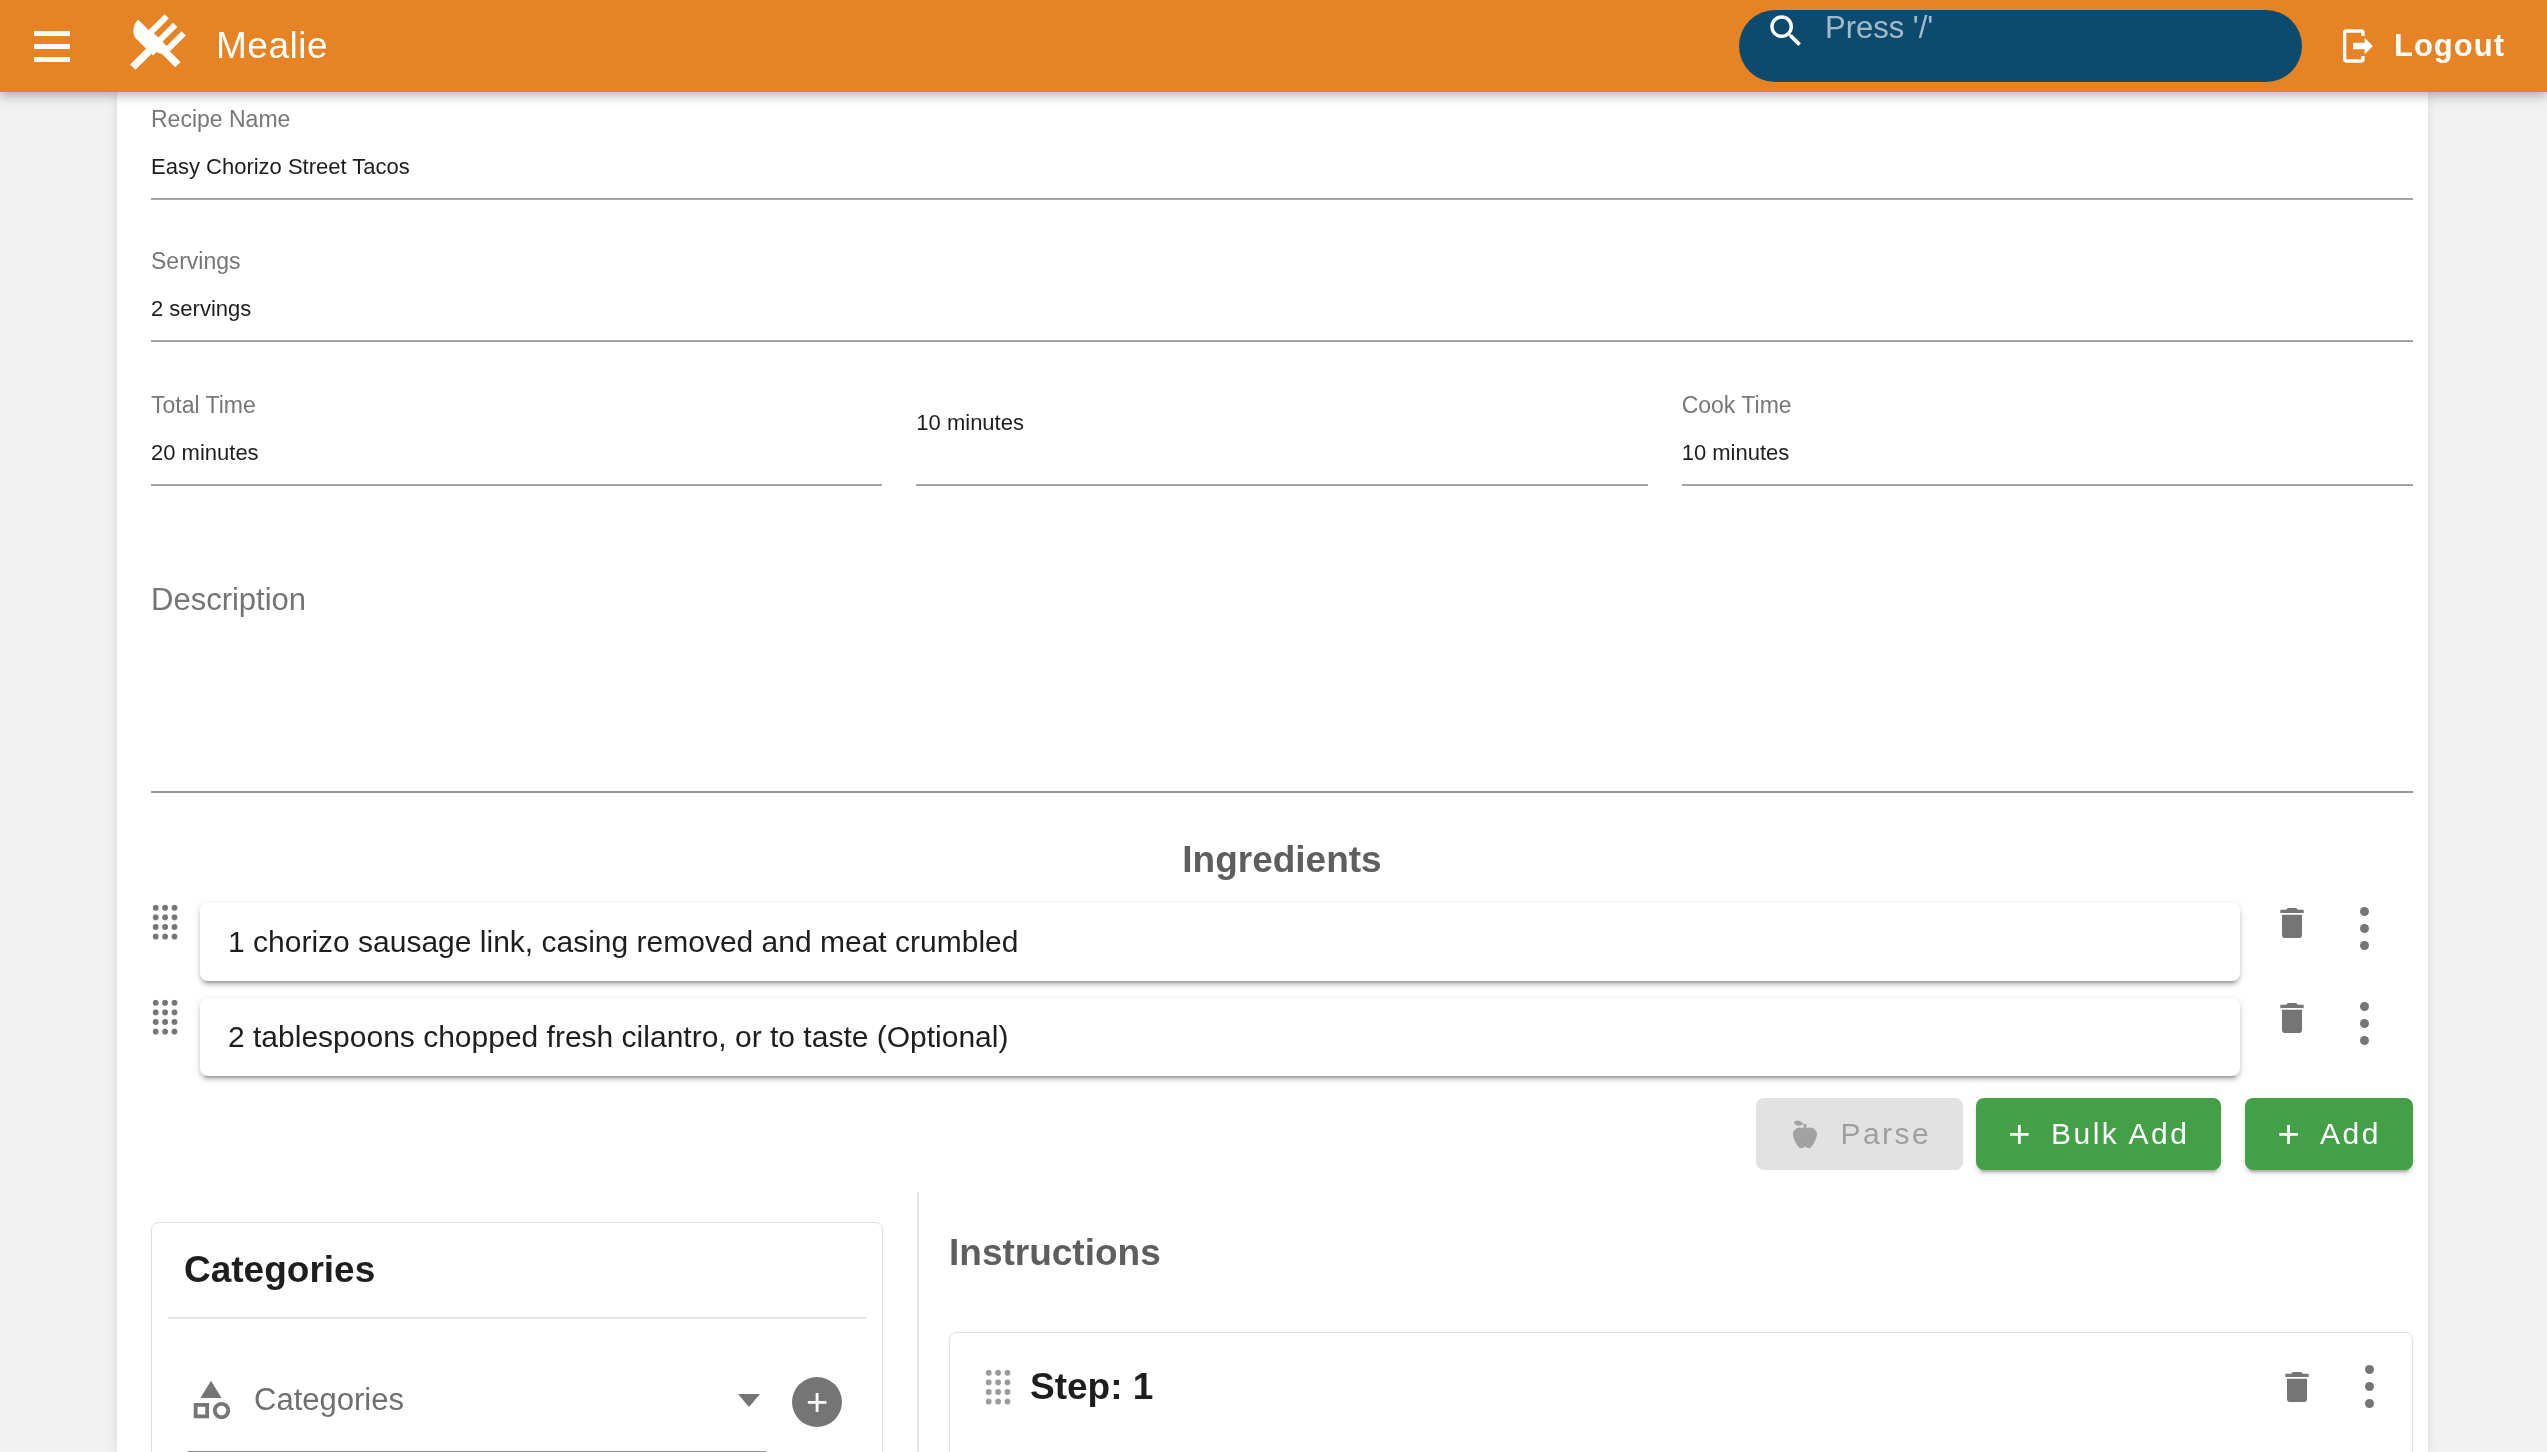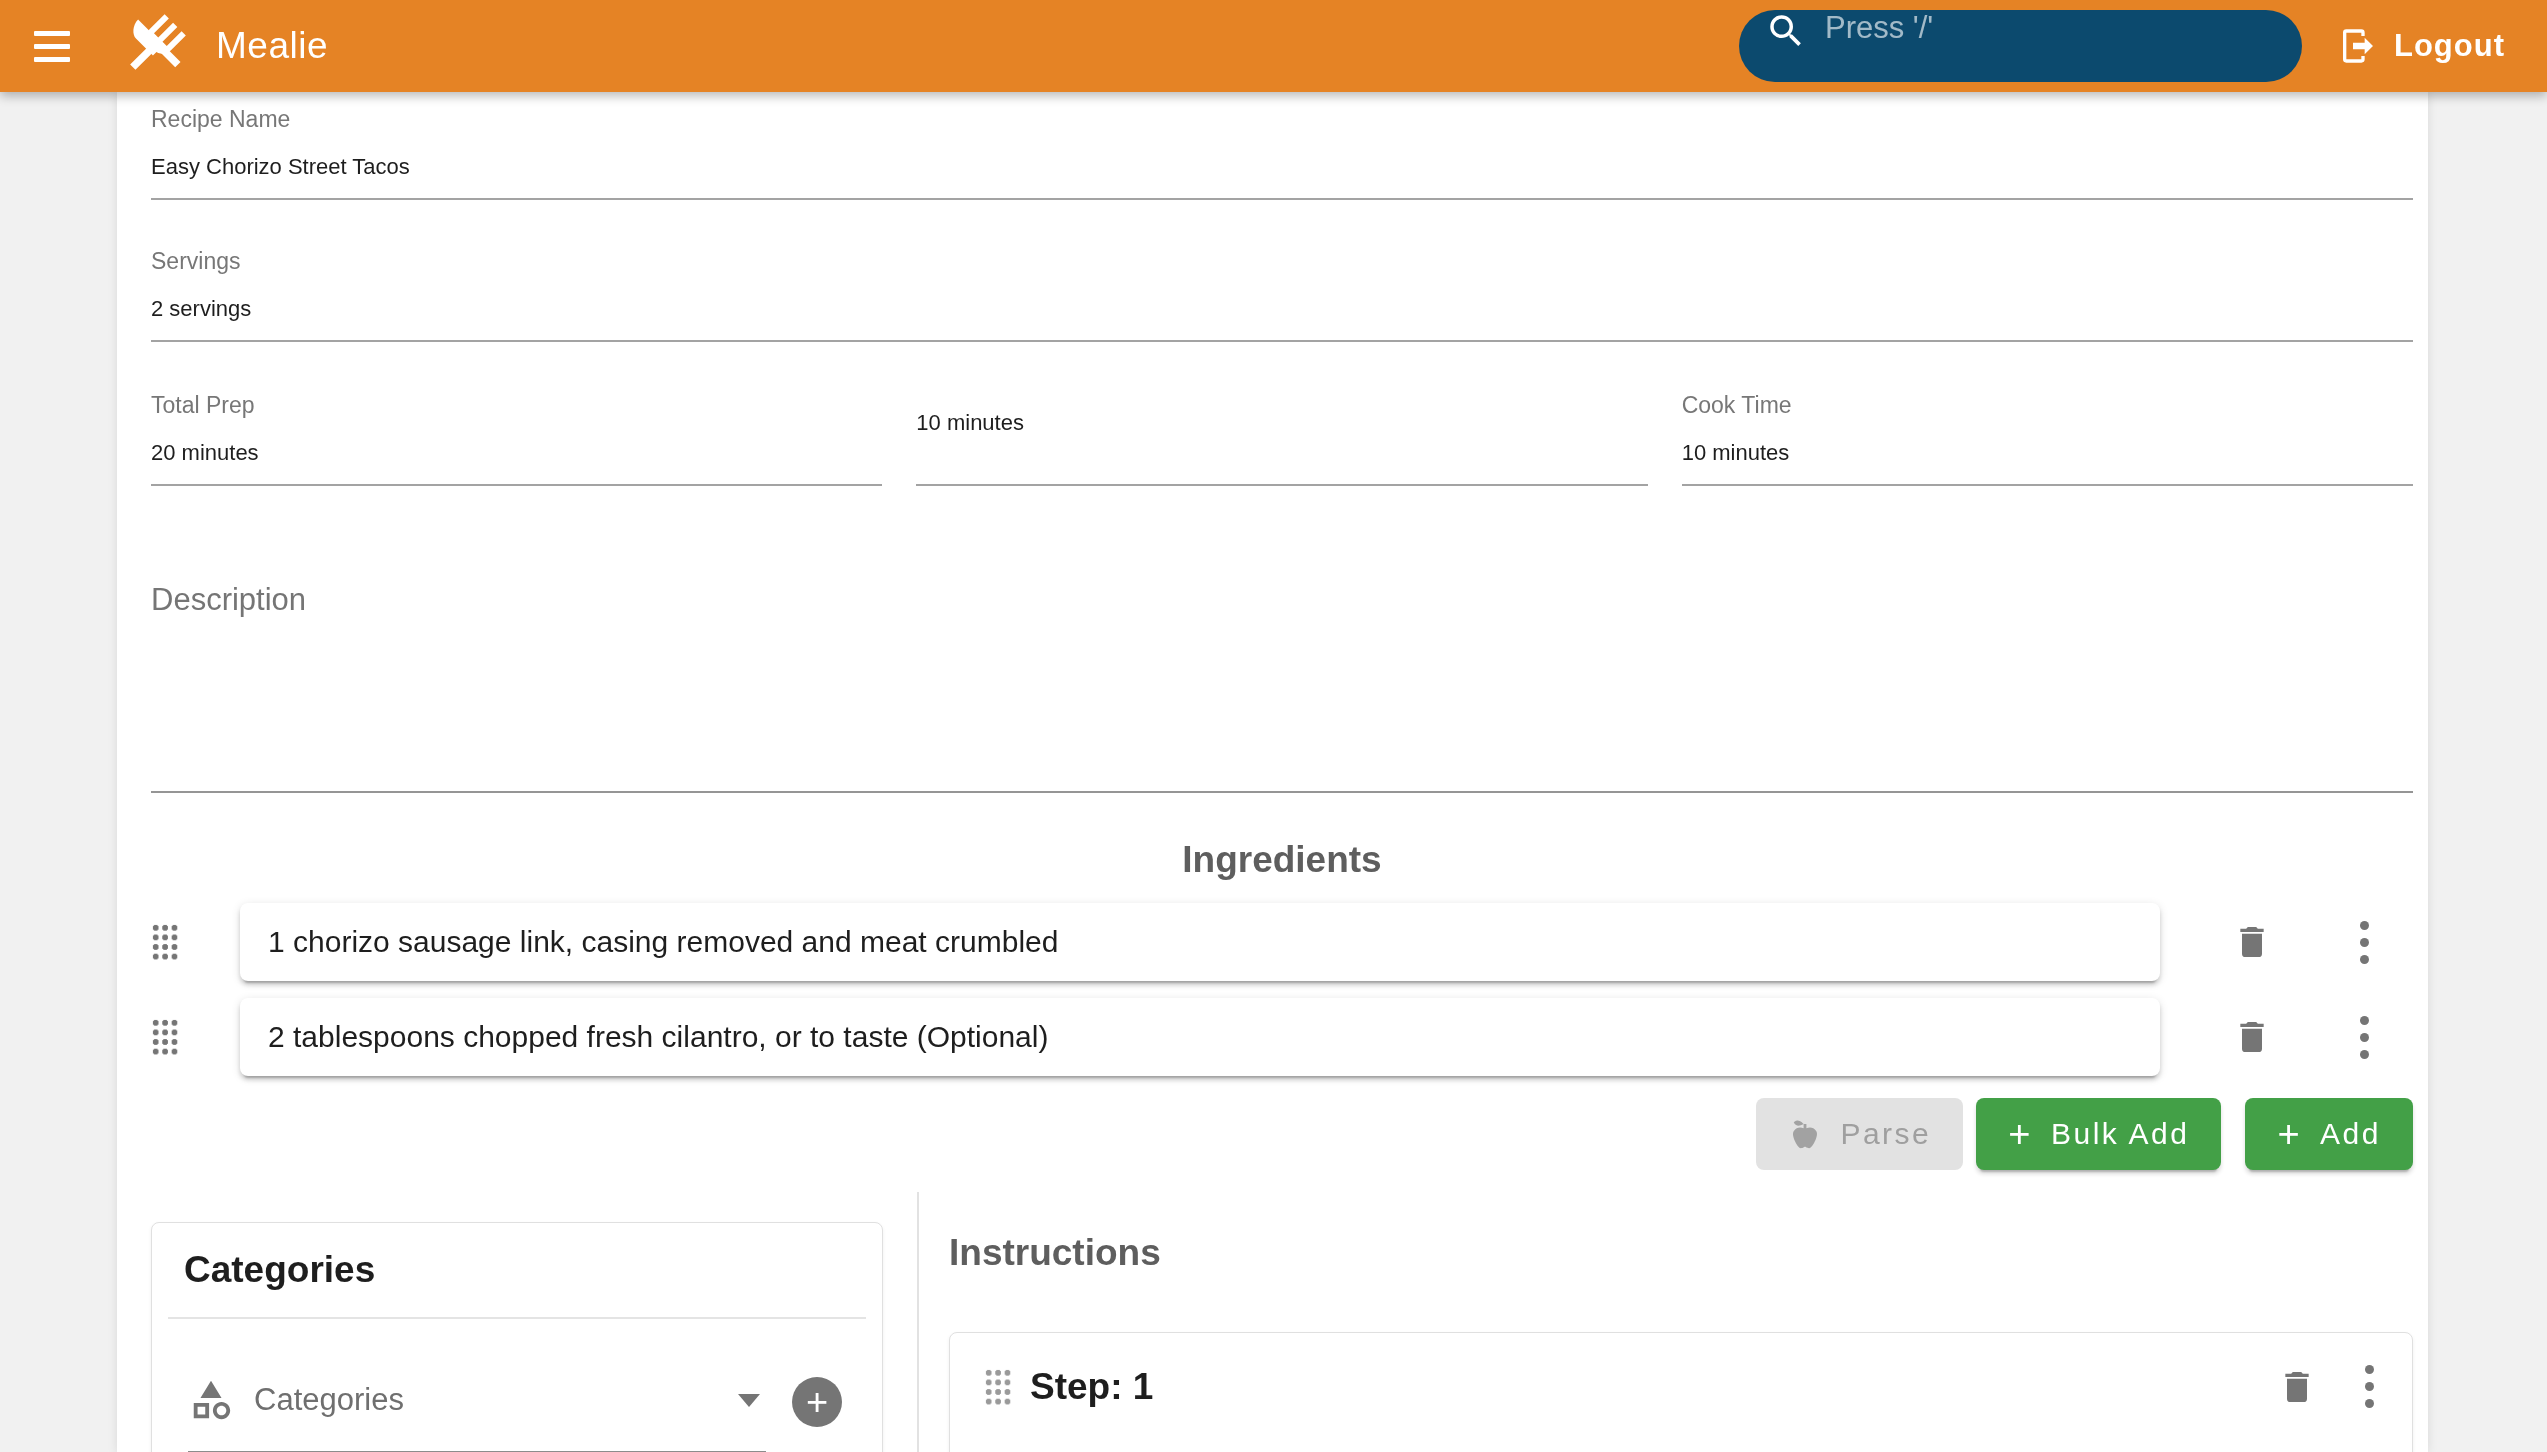--- a/index.html
+++ b/index.html
@@ -41,21 +41,21 @@
   .f-servings { margin-top:46px; }
   .times-row { display:flex; gap:34px; margin-top:48px; }
   .times-row .field { flex:1; }
 
   .f-desc { margin-top:96px; border-bottom:2px solid #959595; height:211px; }
   .f-desc .desc-label { font-size:31px; color:#757575; }
 
   .section-heading { font-size:37px; font-weight:700; color:#5e5e5e; margin-top:46px;text-align:center; }
 
   
-  .ing-row { display:flex; align-items:center; margin-top:22px; margin-right:40px;gap:40px; }
+  .ing-row { display:flex; align-items:flex-start; margin-top:22px; margin-right:40px; }
   .ing-row + .ing-row { margin-top:17px; }
   .drag-dots { width:28px; height:38px; flex:none; cursor:grab;
     background-image:radial-gradient(circle,#757575 2.7px,transparent 3.3px);
     background-size:9.4px 9.6px; }
   .ing-card { flex:1; margin-left:21px; height:78px; background:#fff; border-radius:8px;
     box-shadow:0 6px 2px -4px rgba(0,0,0,.2), 0 4px 4px 0 rgba(0,0,0,.14), 0 2px 10px 0 rgba(0,0,0,.12);
     display:flex; align-items:center; padding:0 28px; font-size:30px; color:#1e1e1e; }
   .icon-btn { flex:none; cursor:pointer; display:flex; align-items:center; justify-content:center; }
   .trash { margin-left:32px; }
   .kebab { margin-left:44px; display:flex; flex-direction:column; gap:8px; padding:4px; }
@@ -139,21 +139,21 @@
     <div class="field-value">Easy Chorizo Street Tacos</div>
   </div>
 
   <div class="field f-servings">
     <div class="field-label">Servings</div>
     <div class="field-value">2 servings</div>
   </div>
 
   <div class="times-row">
     <div class="field">
-      <div class="field-label">Total Prep</div>
+      <div class="field-label">Total Time</div>
       <div class="field-value">20 minutes</div>
     </div>
     <div class="field">
       <div class="field-value">10 minutes</div>
     </div>
     <div class="field">
       <div class="field-label">Cook Time</div>
       <div class="field-value">10 minutes</div>
     </div>
   </div>

